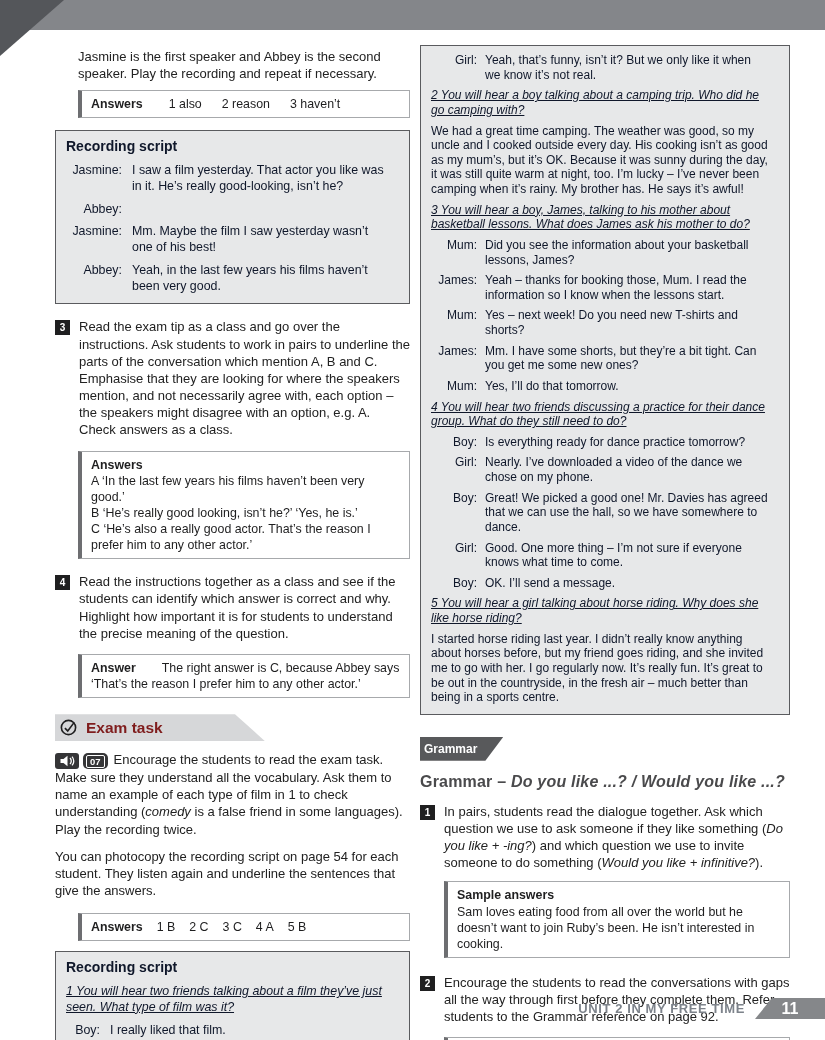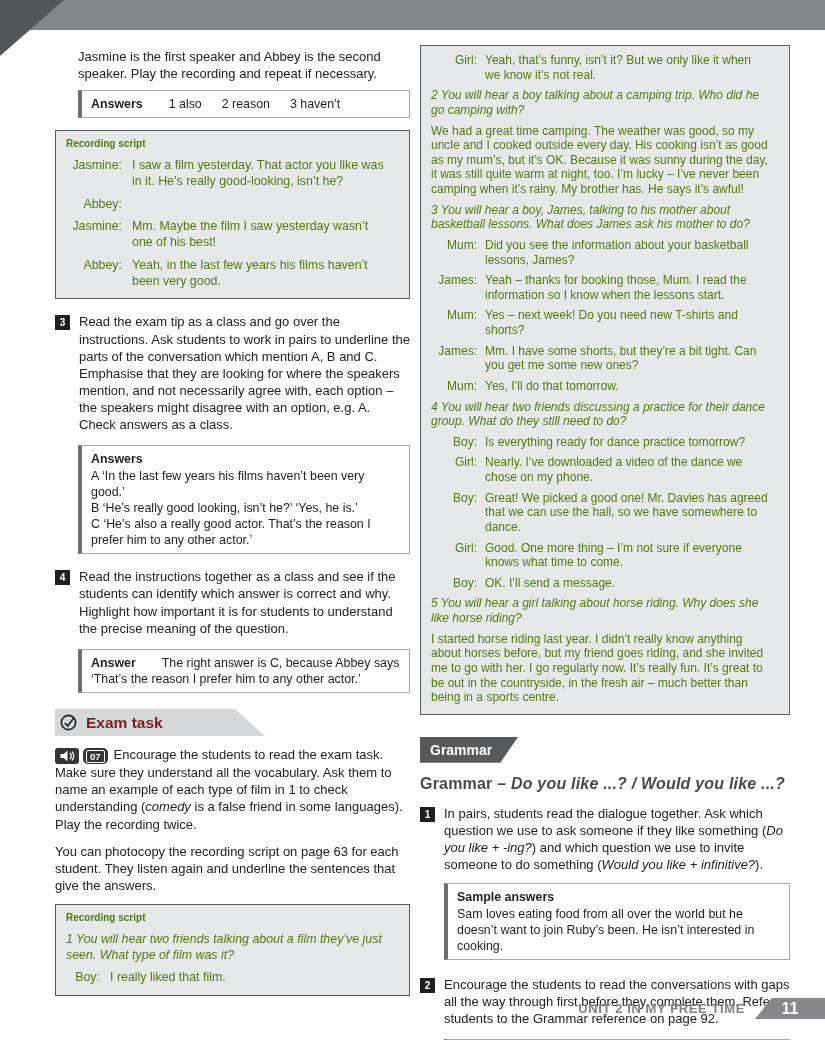--- a/index.html
+++ b/index.html
@@ -18,25 +18,25 @@
   .para{font-size:13px;line-height:1.32;color:#222;}
   .indent{margin-left:23px;}
   
   .ansbox{background:#fff;border:1px solid #a7a9ac;border-left:4px solid #6d6e71;
     padding:5px 9px;font-size:12.4px;line-height:1.3;color:#1e1e1f;}
   .ansbox b{margin-right:26px;}
   .ansbox .item{margin-right:20px;}
   .ansline{display:block;}
   
   .scriptbox{background:#e7e8e9;border:1px solid #5a5b5e;padding:7px 21px 9px 10px;
-    font-size:12.4px;line-height:1.27;color:#4d7c0f;}
-  .scriptbox .title{font-weight:bold;font-size:10px;}
+    font-size:12.4px;line-height:1.27;color:#0f172a;}
+  .scriptbox .title{font-weight:bold;font-size:14px;}
   .dlg{display:grid;grid-template-columns:56px 1fr;column-gap:10px;margin-top:7px;}
   .dlg .spk{text-align:right;white-space:nowrap;}
-  .prompt{font-style:italic;margin-top:7px;}
+  .prompt{font-style:italic;margin-top:7px;text-decoration:underline;}
   .narration{margin-top:7px;}
   
   .rightbox{font-size:12px;line-height:1.22;}
   .rightbox .dlg{grid-template-columns:46px 1fr;column-gap:8px;margin-top:6px;}
   .rightbox .prompt,.rightbox .narration{margin-top:6px;}
   
   .step{display:grid;grid-template-columns:15px 1fr;column-gap:9px;margin-top:14px;}
   .badge{width:15px;height:15px;background:#1f1f20;color:#fff;font-weight:bold;font-size:10px;
     display:flex;align-items:center;justify-content:center;margin-top:2px;}
   
@@ -47,21 +47,21 @@
   
   .audio-wrap{display:inline-flex;align-items:center;gap:4px;vertical-align:-3px;margin-right:6px;}
   .audio-btn{width:24px;height:16px;background:#353537;border-radius:3px;
     display:inline-flex;align-items:center;justify-content:center;}
   .track-btn{height:16px;background:#353537;border-radius:5px;display:inline-flex;
     align-items:center;justify-content:center;padding:0 3px;}
   .track-btn span{color:#fff;font-weight:bold;font-size:9.5px;border:1px solid #fff;
     border-radius:2px;padding:0 3px;line-height:11px;}
   
   .grammar-banner{margin-top:22px;display:inline-block;background:#58595b;color:#fff;
-    font-weight:bold;font-size:14px;padding:5px 26px 5px 10px;
+    font-weight:bold;font-size:12px;padding:5px 26px 5px 4px;
     clip-path:polygon(0 0,100% 0,calc(100% - 18px) 100%,0 100%);}
   .grammar-heading{margin-top:12px;font-size:16px;font-weight:bold;color:#4a4a4c;letter-spacing:.2px;}
   .grammar-heading .it{font-style:italic;}
   
   .footer{position:absolute;top:998px;left:0;width:825px;display:flex;align-items:center;
     justify-content:flex-end;}
   .footer-title{font-weight:bold;font-size:13px;color:#7d838b;letter-spacing:.6px;margin-right:10px;}
   .page-badge{width:70px;height:21px;background:#85878a;color:#fff;font-weight:bold;font-size:16px;
     display:flex;align-items:center;justify-content:center;
     clip-path:polygon(17px 0,100% 0,100% 100%,0 100%);}
@@ -137,22 +137,25 @@
             <path d="M11 3 a4.2 4.2 0 0 1 0 6" stroke="#fff" stroke-width="1.3" fill="none"></path>
             <path d="M13 1.6 a6.4 6.4 0 0 1 0 8.8" stroke="#fff" stroke-width="1.3" fill="none"></path>
           </svg>
       </span>
       <span class="track-btn">
           <span>07</span>
         </span>
     </span><span><span>Encourage the students to read the exam task. Make sure they understand all the vocabulary. Ask them to name an example of each type of film in 1 to check understanding (</span><span style="font-style: italic;">comedy</span><span> is a false friend in some languages). Play the recording twice.</span></span>
   </p>
 
-  <p class="para mt10">You can photocopy the recording script on page 63 for each student. They listen again and underline the sentences that give the answers.</p>
-
+  <p class="para mt10">You can photocopy the recording script on page 54 for each student. They listen again and underline the sentences that give the answers.</p>
+
+  <div class="ansbox indent mt14">
+    <b style="margin-right:14px">Answers</b><span class="item" style="margin-right:14px">1 B</span><span class="item" style="margin-right:14px">2 C</span><span class="item" style="margin-right:14px">3 C</span><span class="item" style="margin-right:14px">4 A</span><span class="item">5 B</span>
+  </div>
 
   <div class="scriptbox mt10">
     <div class="title">Recording script</div>
     <p class="prompt">1 You will hear two friends talking about a film they’ve just seen. What type of film was it?</p>
     <div class="dlg" style="grid-template-columns:34px 1fr">
         <span class="spk">Boy:</span>
         <span>I really liked that film.</span>
       </div>
 
   </div>

